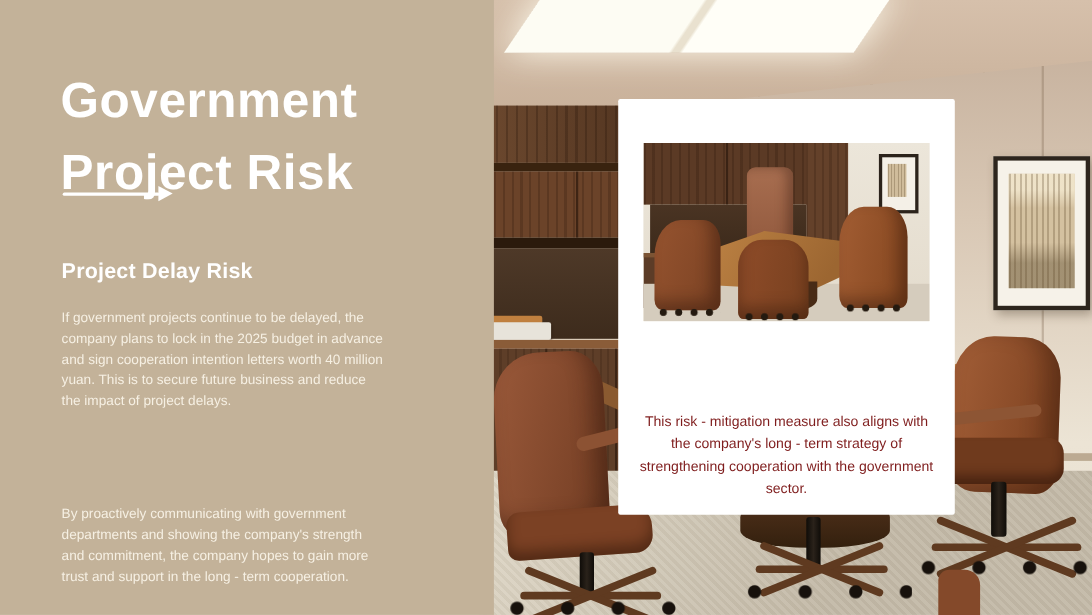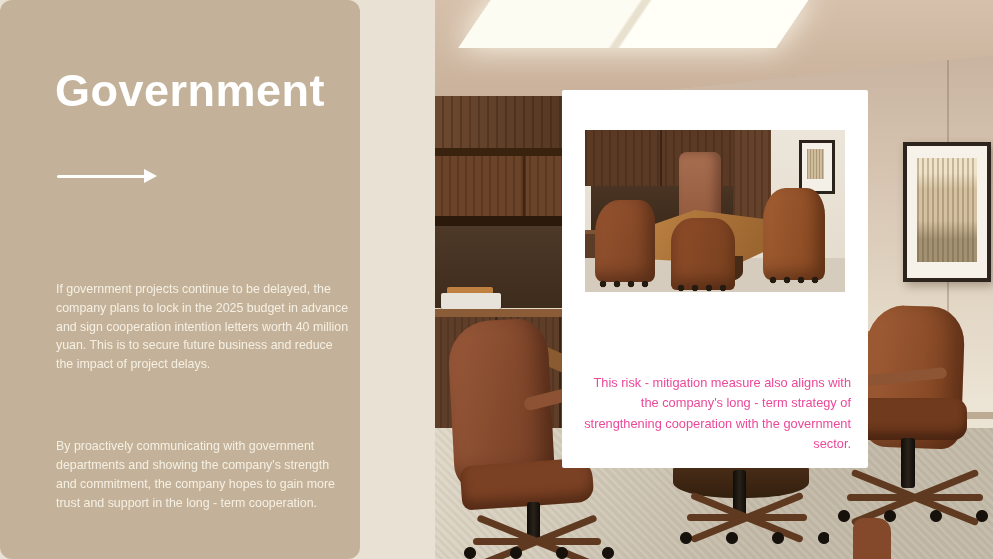--- a/index.html
+++ b/index.html
@@ -3,30 +3,30 @@
 <meta charset="utf-8">
 <style>
   html,body{margin:0;padding:0;background:#ffffff;}
   .slide{
     position:relative;width:993px;height:559px;overflow:hidden;
     font-family:"Liberation Sans",sans-serif;background:#e9e1d3;
   }
   .abs{position:absolute;}
 
   
-  .left-panel{left:0;top:0;width:360px;height:559px;background:var(--panel-bg,#c3b299);z-index:4;border-radius:12px;}
+  .left-panel{left:0;top:0;width:449px;height:559px;background:var(--panel-bg,#c3b299);z-index:4;}
   .title{left:55px;top:28px;width:360px;color:#ffffff;font-weight:700;font-size:45px;line-height:66px;letter-spacing:.5px;}
   .title span{display:block;}
   .arrow{left:57px;top:168px;width:100px;height:16px;}
   .arrow .shaft{position:absolute;left:0;top:6.5px;width:88px;height:3px;background:#ffffff;border-radius:2px;}
   .arrow .head{position:absolute;right:0;top:1px;width:0;height:0;border-left:13px solid #ffffff;border-top:7px solid transparent;border-bottom:7px solid transparent;}
   .sec-h{left:56px;width:330px;color:#ffffff;font-weight:700;font-size:19.5px;letter-spacing:.2px;}
   .sec-b{left:56px;width:295px;color:rgba(250,244,232,.93);font-size:12.4px;line-height:18.8px;font-weight:400;}
   .sec1-h{top:220px;} .sec1-b{top:256px;margin-top:24px;}
-  .sec2-h{top:389px;} .sec2-b{top:425px;}
+  .sec2-h{top:389px;} .sec2-b{top:446px;}
 
   
   .photo-area{left:435px;top:0;width:558px;height:559px;overflow:hidden;}
   .wall{left:0;top:0;width:558px;height:559px;background:linear-gradient(180deg,#c2ac98 0%,#d9c8b5 36%,#ece4d5 72%,#e7dfcf 100%);}
   .ceiling{left:0;top:0;width:558px;height:120px;
     background:linear-gradient(180deg,#d6c0ab,#c6ae97),repeating-linear-gradient(113deg,transparent 0 88px,rgba(120,94,72,.22) 88px 90px);
     clip-path:polygon(0 0,100% 0,100% 46%,0 96%);}
   .light-panel{left:42px;top:-8px;width:318px;height:56px;background:linear-gradient(90deg,#fdfcf3 0 47%,#e9e1cf 48% 50%,#fffef7 51%);
     transform:skewX(-34deg);box-shadow:0 0 28px rgba(255,252,238,.95);}
   
@@ -79,21 +79,21 @@
   .chairR-seat{left:414px;top:398px;width:118px;height:42px;background:#6f3a1d;border-radius:14px;box-shadow:inset 0 -8px 10px rgba(30,12,4,.45);}
   .chairR-cyl{left:466px;top:438px;width:14px;height:50px;}
   .chairR-legs{left:412px;top:494px;width:136px;}
   .chairR-casters{left:402px;top:508px;width:160px;}
   .front-leather{left:418px;top:518px;width:38px;height:41px;background:#84492a;border-radius:10px 14px 0 0;}
 
   
   .card{left:562px;top:90px;width:306px;height:378px;background:var(--card-bg,#ffffff);border-radius:2px;z-index:10;}
   .card-photo{left:23px;top:40px;width:260px;height:162px;overflow:hidden;background:#e9e3d7;}
   .card-heading{left:0;top:232px;width:306px;text-align:center;color:#161616;font-weight:700;font-size:21.5px;letter-spacing:.2px;}
-  .card-body{left:17px;top:270px;width:272px;text-align:right;color:#ec4899;font-size:12.8px;line-height:20.5px;}
+  .card-body{left:17px;top:270px;width:272px;text-align:center;color:#7f1d1d;font-size:12.8px;line-height:20.5px;}
   
   .cp-wall{left:0;top:0;width:260px;height:162px;background:linear-gradient(180deg,#ece6da,#e3dbcc);}
   .cp-wood-upper{left:0;top:0;width:170px;height:56px;background-color:#5b3a25;
     background-image:linear-gradient(90deg,transparent 0 44%,rgba(25,12,4,.5) 44% 45%,transparent 45.5%),repeating-linear-gradient(90deg,rgba(35,16,5,.22) 0 2px,transparent 2px 8px);}
   .cp-wood-side{left:148px;top:0;width:38px;height:110px;background-color:#64412a;background-image:repeating-linear-gradient(90deg,rgba(35,16,5,.2) 0 2px,transparent 2px 7px);}
   .cp-shelf-back{left:6px;top:56px;width:142px;height:44px;background:linear-gradient(180deg,#4a3423,#3c2a1b);}
   .cp-books{left:12px;top:92px;width:32px;height:9px;background:#e2ddd2;border-radius:1px;}
   .cp-credenza{left:0;top:100px;width:150px;height:46px;background:#5c3c27;border-top:4px solid #7c5434;}
   .cp-carpet{left:0;top:128px;width:260px;height:34px;background:#d5ccbd;}
   .cp-frame{left:214px;top:10px;width:30px;height:48px;background:#f4f0e7;border:3px solid #2b231b;}
@@ -111,26 +111,28 @@
   .cp-baseR{left:184px;top:146px;width:56px;}
 </style>
 </head>
 <body>
 
 <div class="slide">
 
   <aside class="abs left-panel">
     <h1 class="abs title">
       <span>Government</span>
+      <span>Project Risk</span>
     </h1>
     <div class="abs arrow">
       <div class="shaft"></div>
       <div class="head"></div>
     </div>
 
+    <h2 class="abs sec-h sec1-h">Project Delay Risk</h2>
     <p class="abs sec-b sec1-b">If government projects continue to be delayed, the company plans to lock in the 2025 budget in advance and sign cooperation intention letters worth 40 million yuan. This is to secure future business and reduce the impact of project delays.</p>
 
     <p class="abs sec-b sec2-b">By proactively communicating with government departments and showing the company's strength and commitment, the company hopes to gain more trust and support in the long - term cooperation.</p>
   </aside>
 
   <div class="abs photo-area">
     <div class="abs wall"></div>
     <div class="abs ceiling"></div>
     <div class="abs light-panel"></div>
 

